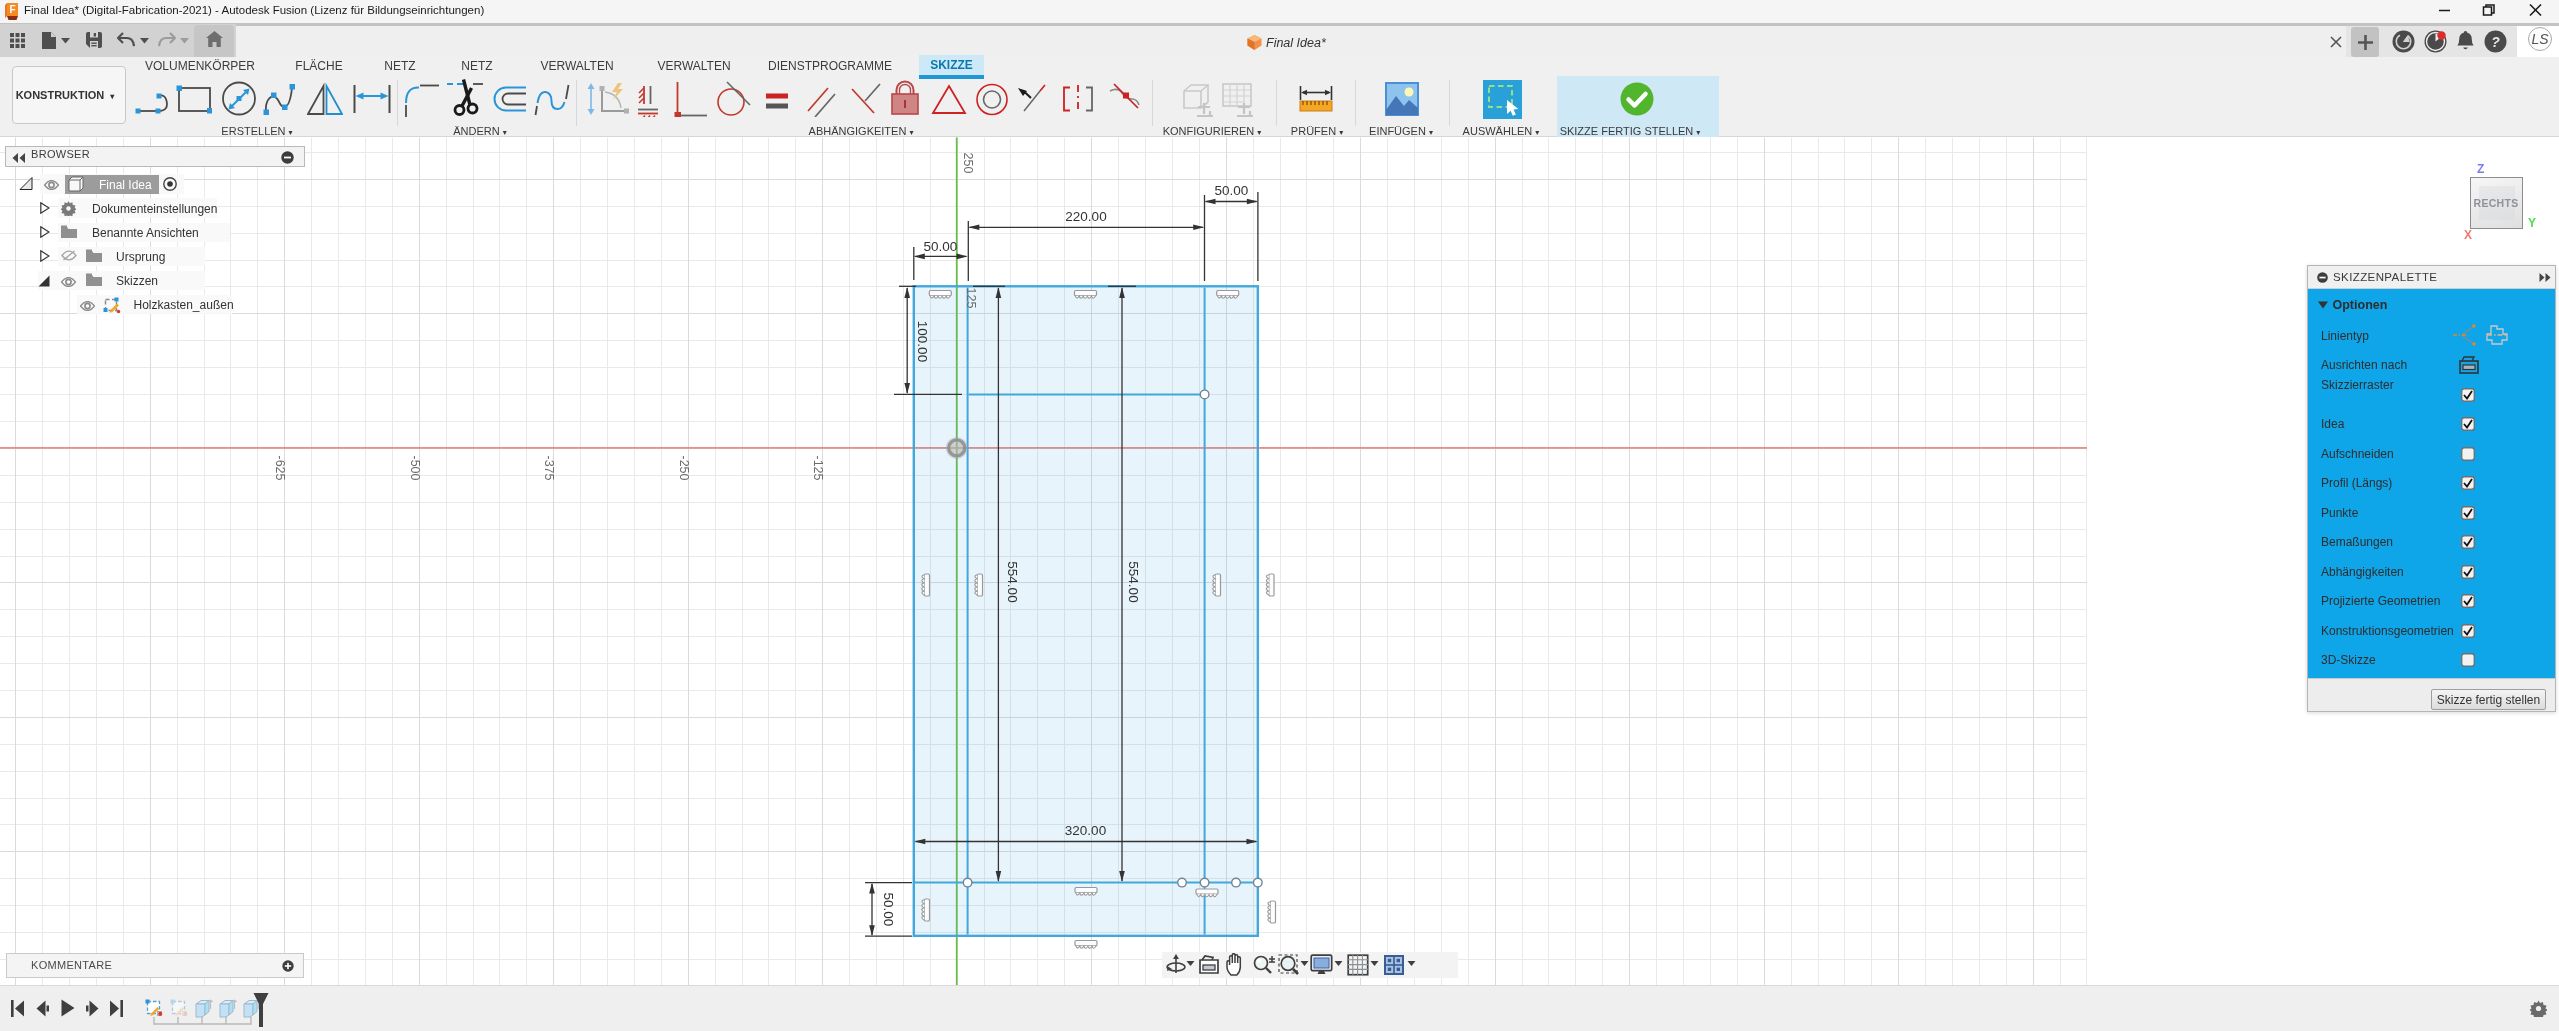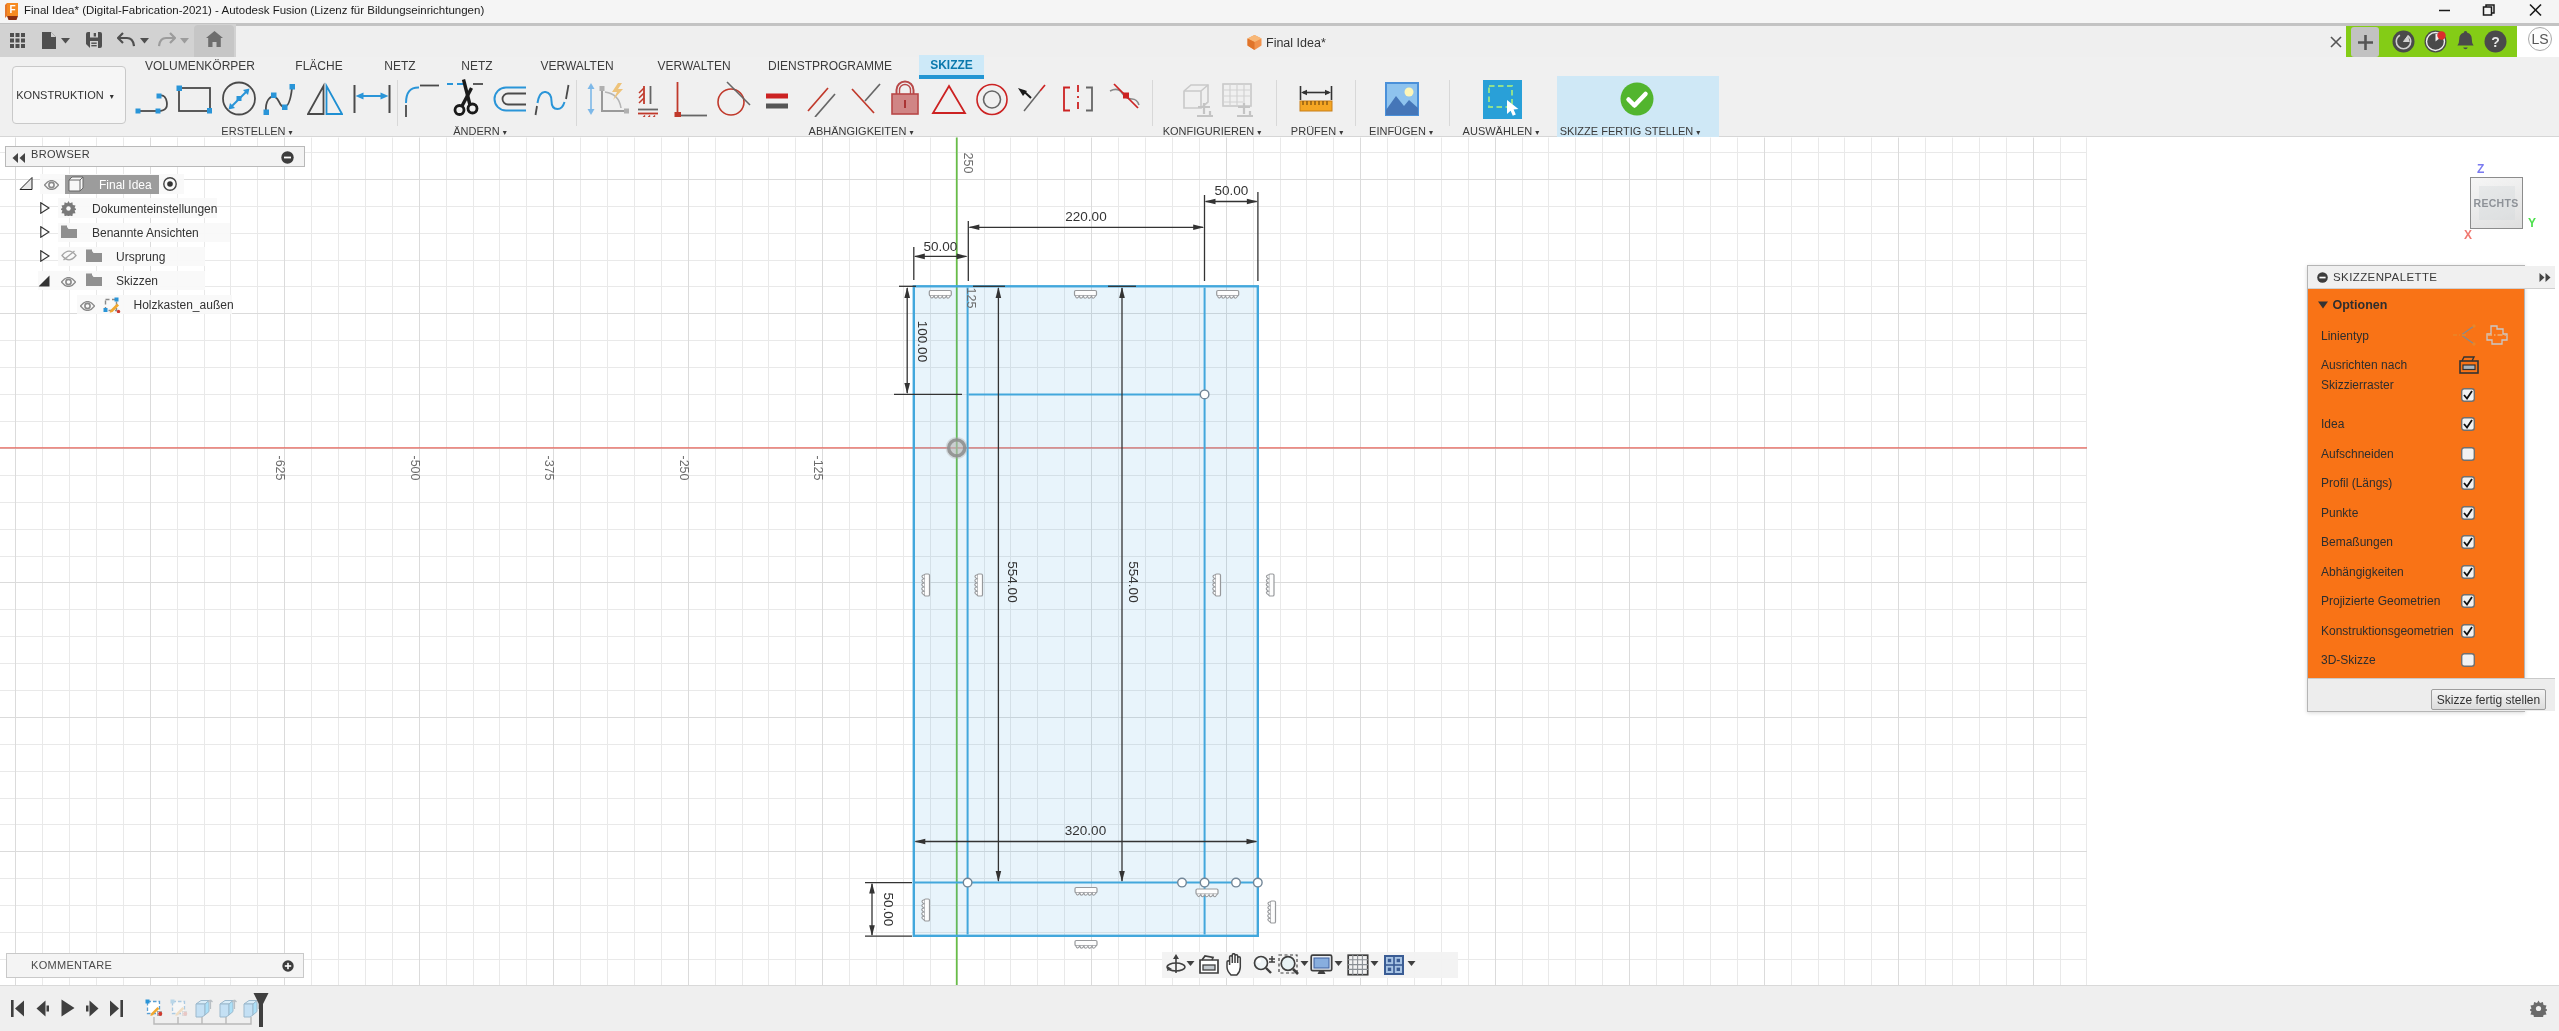--- a/index.html
+++ b/index.html
@@ -1,20 +1,20 @@
 <!DOCTYPE html>
 <html><head>
 <meta charset="utf-8">
 <style>
   * { margin:0; padding:0; box-sizing:border-box; }
   html,body { width:2559px; height:1031px; overflow:hidden; }
   body { font-family:"Liberation Sans", sans-serif; position:relative; background:#fff; }
   .abs { position:absolute; }
   #titlebar { left:0; top:0; width:2559px; height:23px; background:#f5f5f5; }
-  #tabstrip { left:0; top:23px; width:2517px; height:34px; background:#84cc16; }
+  #tabstrip { left:0; top:23px; width:2517px; height:34px; background:#e5e5e5;font-style:italic; }
   #tabstrip .topline { position:absolute; left:0; top:0; width:2559px; height:3px; background:#c3c3c3; }
   #qat { position:absolute; left:0; top:1px; width:236px; height:33px; background:#d2d2d2; }
   #activetab { position:absolute; left:236px; top:3px; width:2110px; height:31px; background:#efefef; }
   #ribbon { left:0; top:57px; width:2559px; height:80px; background:#f0f0f0; border-bottom:1.5px solid #d6d6d6; }
   #canvas { left:0; top:137px; width:2559px; height:848px; background:#fff; }
   #grid { position:absolute; left:0; top:0; width:2087px; height:848px; }
   #timeline { left:0; top:985px; width:2559px; height:46px; background:#efefef; border-top:1px solid #d9d9d9; }
   .lbl { position:absolute; font-size:11px; color:#3a3a3a; white-space:nowrap; transform:translate(-50%,-50%); }
   .rtab { position:absolute; font-size:12px; color:#3c3c3c; white-space:nowrap; transform:translate(-50%,-50%); }
   .sep { position:absolute; top:23px; width:1px; height:46px; background:#d8d8d8; }
@@ -123,21 +123,21 @@
   </svg>
   <svg class="ic" style="left:2484px;top:7px" width="23" height="23" viewBox="0 0 23 23">
     <circle cx="11.5" cy="11.5" r="11" fill="#4a4a4a"></circle>
     <text x="11.5" y="16.5" font-size="14" font-weight="bold" fill="#e8e8e8" text-anchor="middle">?</text>
   </svg>
   <div style="position:absolute;left:2528px;top:4px;width:24px;height:24px;border-radius:50%;background:#fcfcfc;border:1px solid #aaa"></div>
   <span style="position:absolute;left:2540px;top:16px;transform:translate(-50%,-50%);font-size:14px;color:#555">LS</span>
 </div>
 <div id="ribbon" class="abs">
   <div style="position:absolute;left:12px;top:9px;width:114px;height:58px;background:#f6f6f6;border:1px solid #c9c9c9;border-radius:4px"></div>
-  <div class="lbl" style="left:65px;top:38px;font-size:11px;font-weight:normal;color:#333">KONSTRUKTION &nbsp;<span style="font-size:8px">▾</span></div>
+  <div class="lbl" style="left:65px;top:38px;font-size:11px;font-weight:bold;color:#333">KONSTRUKTION &nbsp;<span style="font-size:8px">▾</span></div>
   <div class="rtab" style="left:200px;top:9px">VOLUMENKÖRPER</div>
   <div class="rtab" style="left:319px;top:9px">FLÄCHE</div>
   <div class="rtab" style="left:400px;top:9px">NETZ</div>
   <div class="rtab" style="left:477px;top:9px">NETZ</div>
   <div class="rtab" style="left:577px;top:9px">VERWALTEN</div>
   <div class="rtab" style="left:694px;top:9px">VERWALTEN</div>
   <div class="rtab" style="left:830px;top:9px">DIENSTPROGRAMME</div>
   <div style="position:absolute;left:919px;top:-2px;width:65px;height:23px;background:#cde9f8"></div>
   <div style="position:absolute;left:919px;top:18px;width:65px;height:3.5px;background:#2196d4"></div>
   <div class="rtab" style="left:951.5px;top:8px;color:#0b79ad;font-weight:bold">SKIZZE</div>
@@ -518,21 +518,21 @@
   <span class="abs" style="left:133.5px;top:297.5px">Holzkasten_außen</span>
 </div>
 
 <div class="abs" style="left:2470px;top:177px;width:53px;height:52px;background:linear-gradient(160deg,#f6f6f6,#dfdfdf);border:1.5px solid #8c8c8c"></div>
 <div class="abs" style="left:2479px;top:186px;width:36px;height:34px;background:rgba(210,214,218,0.35)"></div>
 <div class="abs" style="left:2496px;top:203px;transform:translate(-50%,-50%);font-size:10.5px;font-weight:bold;color:#8e9298;letter-spacing:0.3px">RECHTS</div>
 <div class="abs" style="left:2477px;top:162px;font-size:12px;font-weight:bold;color:#7a7af0">Z</div>
 <div class="abs" style="left:2528px;top:216px;font-size:12px;font-weight:bold;color:#4ce04c">Y</div>
 <div class="abs" style="left:2464px;top:228px;font-size:12px;font-weight:bold;color:#f07870">X</div>
 
-<div id="palette" class="abs" style="left:2307px;top:265px;width:218px;height:447px;background:#f97316;border:1px solid #b5b5b5;box-shadow:0 1px 4px rgba(0,0,0,0.15);font-size:12px;color:#2e2e2e">
+<div id="palette" class="abs" style="left:2307px;top:265px;width:249px;height:447px;background:#0ea5e9;border:1px solid #b5b5b5;box-shadow:0 1px 4px rgba(0,0,0,0.15);font-size:12px;color:#2e2e2e">
   <div class="abs" style="left:0;top:0;width:247px;height:23px;background:#f0f0f0;border-bottom:1px solid #cfcfcf"></div>
   <svg class="ic" style="left:9px;top:6px" width="11" height="11" viewBox="0 0 11 11">
     <circle cx="5.5" cy="5.5" r="5.3" fill="#3d3d3d"></circle>
       <rect x="2.4" y="4.7" width="6.2" height="1.7" fill="#fff"></rect>
   </svg>
   <span class="abs" style="left:25px;top:5px;font-size:11.5px;color:#3a3a3a;letter-spacing:0.4px">SKIZZENPALETTE</span>
   <svg class="ic" style="left:231px;top:7px" width="12" height="9" viewBox="0 0 12 9">
     <path d="M0.5,0 L5.5,4.5 L0.5,9 Z" fill="#444"></path>
       <path d="M6.5,0 L11.5,4.5 L6.5,9 Z" fill="#444"></path>
   </svg>

